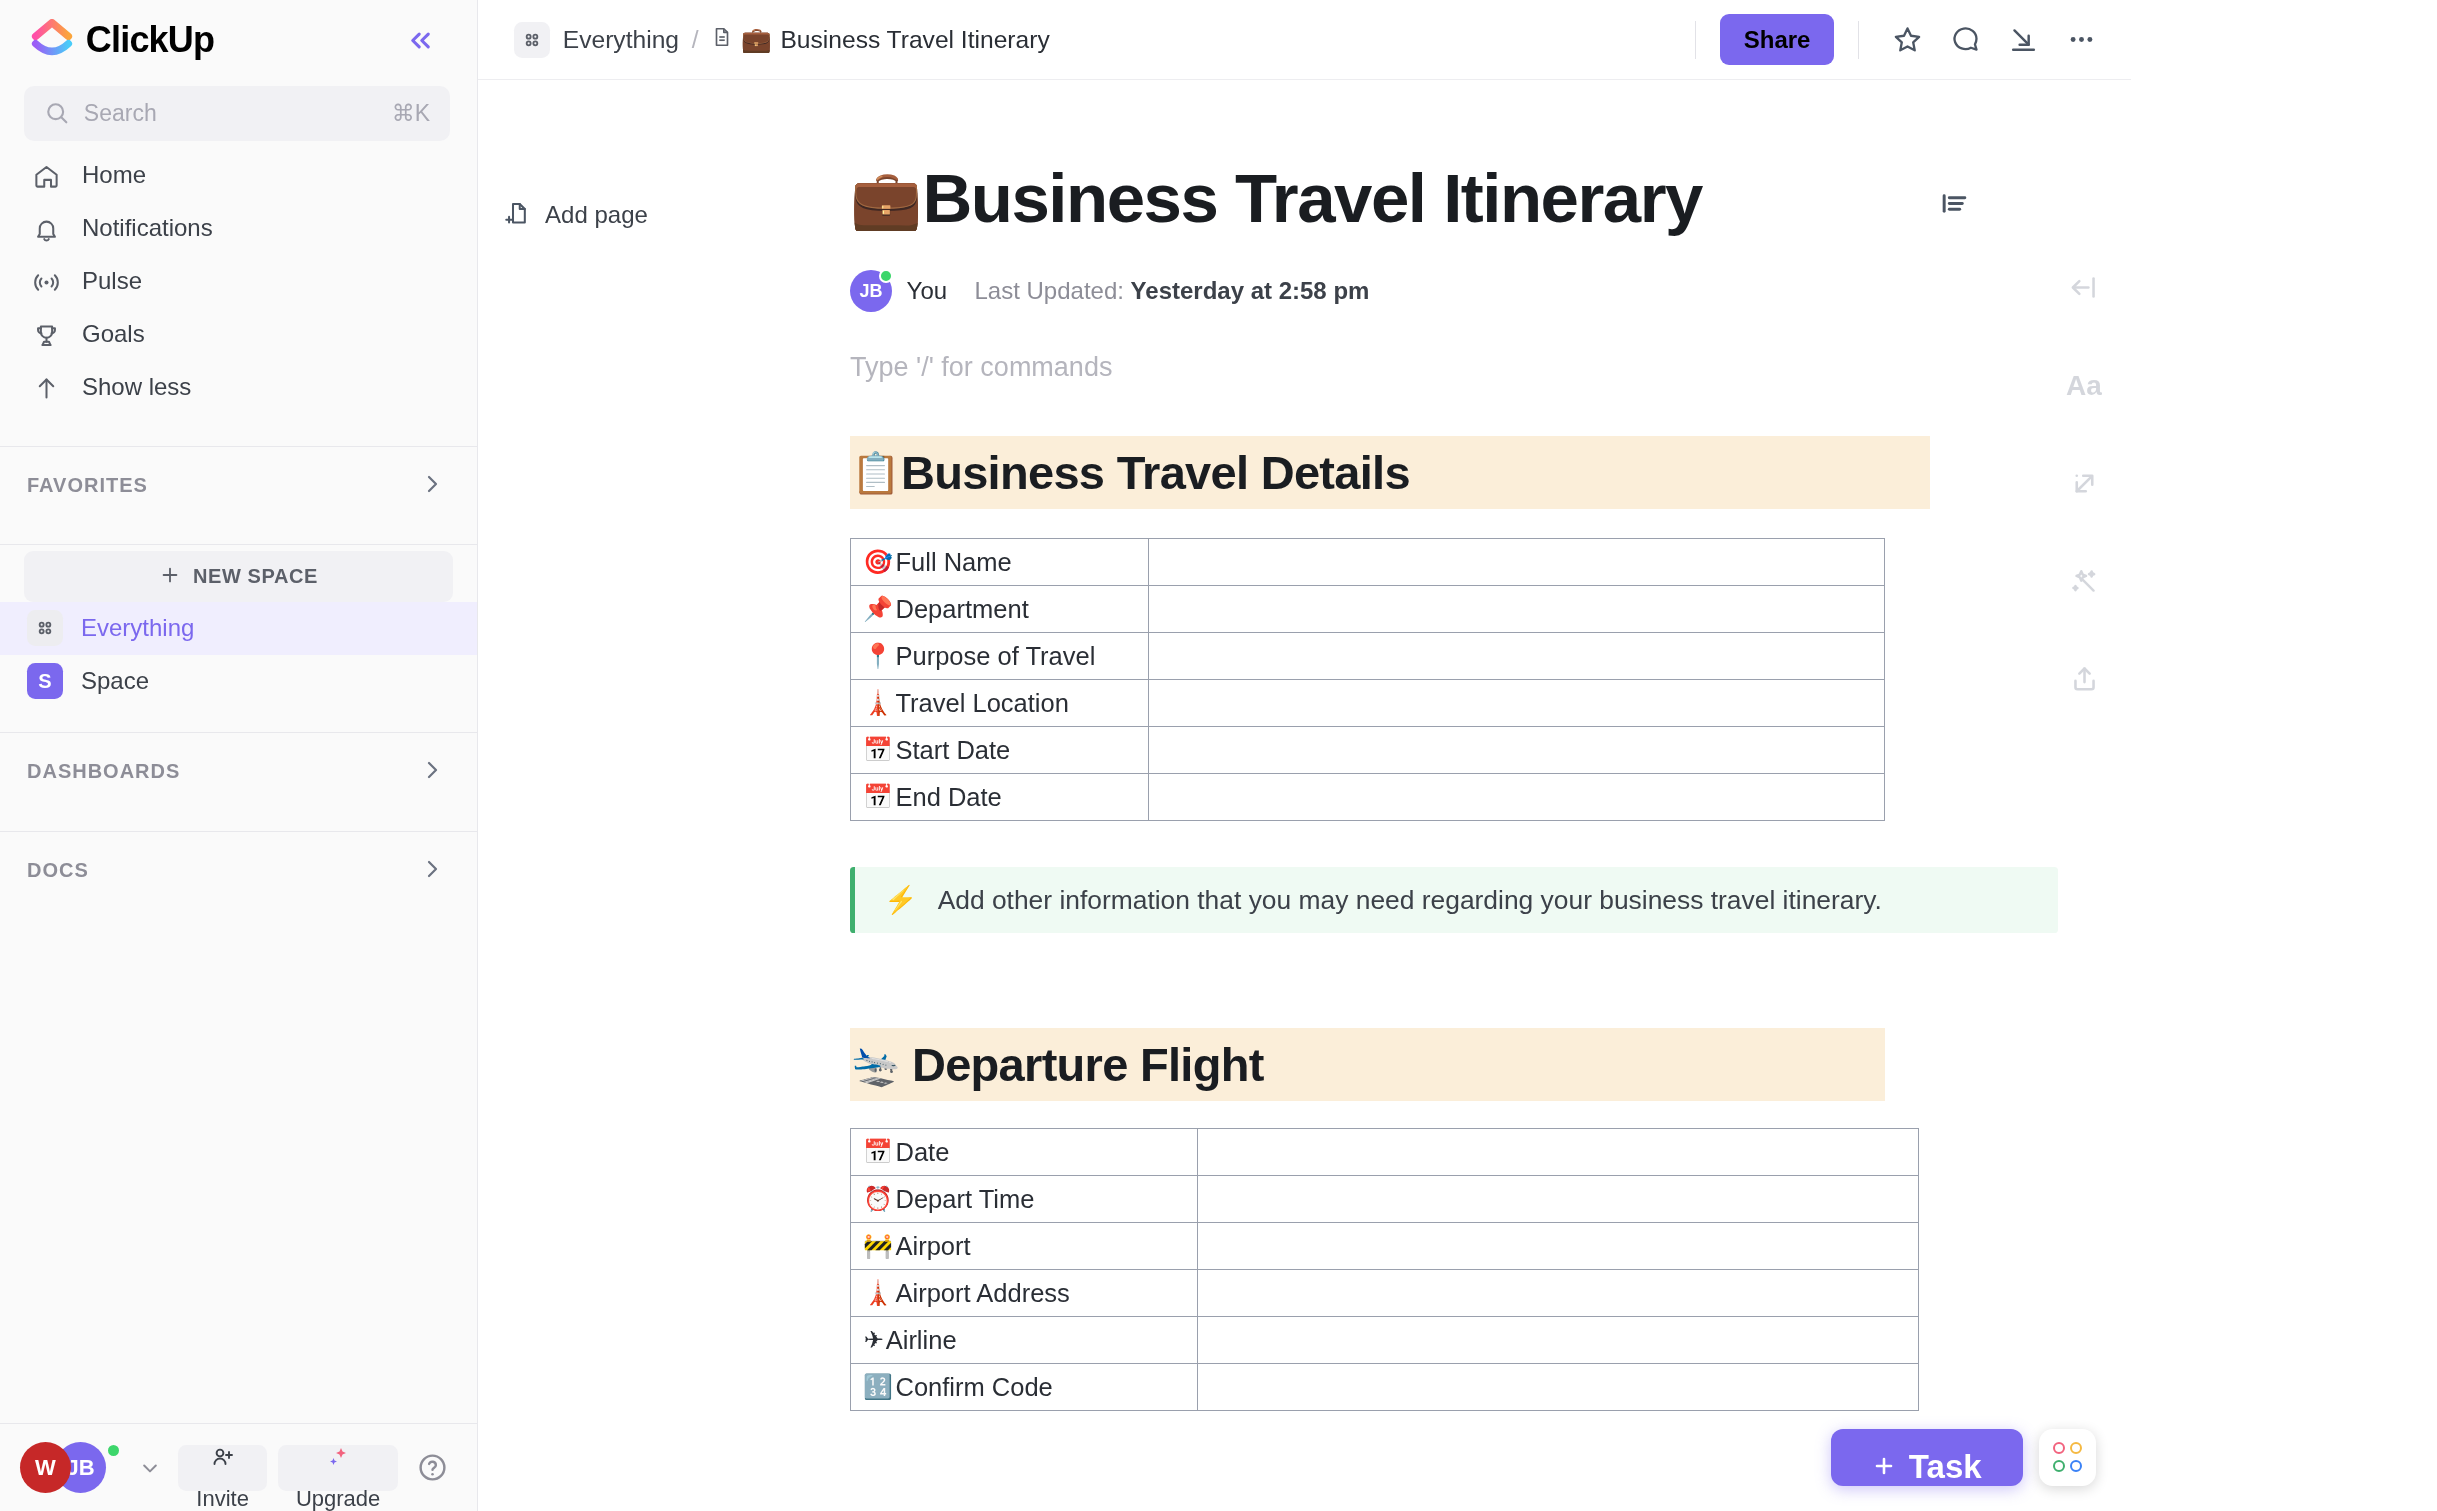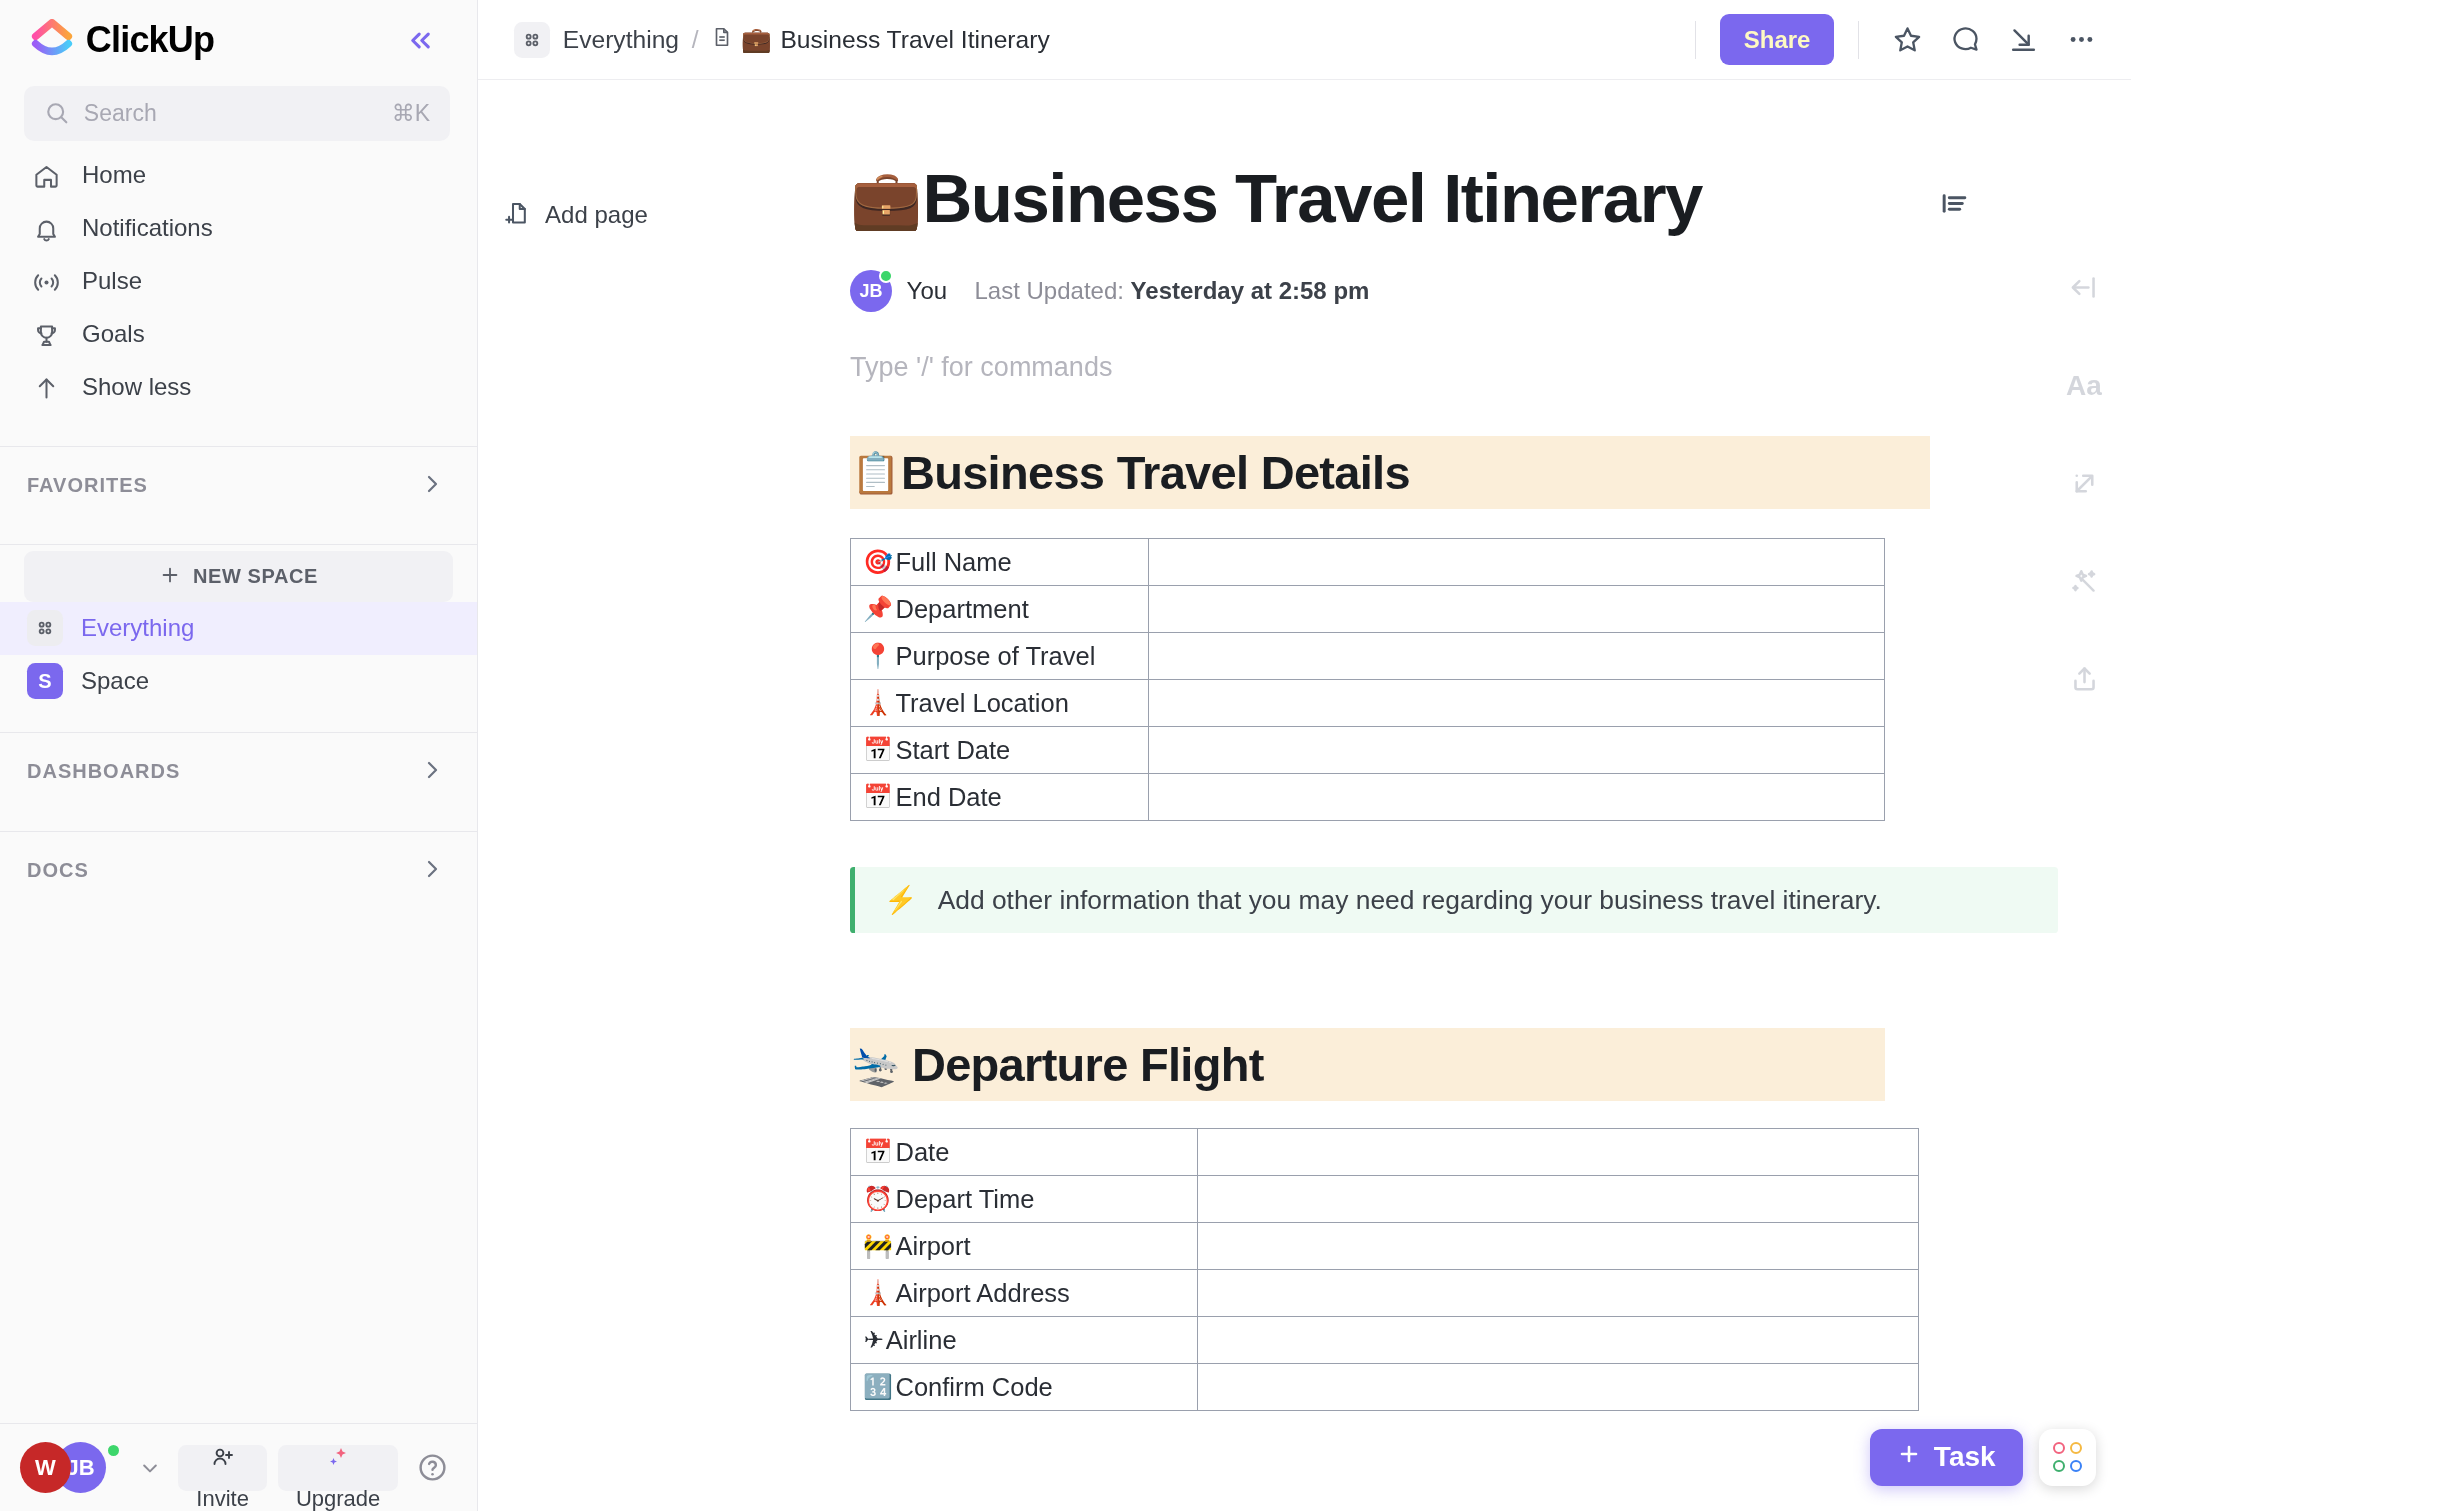--- a/index.html
+++ b/index.html
@@ -208,21 +208,21 @@
     display:flex; align-items:center; justify-content:center; flex:0 0 36px;
   }
   .crumb-link { font-size: 24.6px; color: #3c4149; cursor: pointer; }
   .crumb-sep { font-size: 24.6px; color: #b5b5bd; }
   .crumb-current { font-size: 24.6px; color: #2a2e35; cursor: pointer; display:flex; align-items:center; gap:8.2px; }
 
   .top-right { display: flex; align-items: center; gap: 9px; }
   .vline { width: 0.9px; height: 38px; background: #e2e2e7; margin: 0 14.6px; }
   .share-btn {
     background: #7b68ee;
-    color: #fef9c3;
+    color: #000000;
     font-size: 24px;
     font-weight: 600;
     border-radius: 9px;
     padding: 8px 24px;
     height: 51px;
     display: flex; align-items: center;
     cursor: pointer;
     border: none;
   }
   .icon-btn {
@@ -376,23 +376,23 @@
   .fab-row {
     position: absolute;
     right: 35px; bottom: 25.5px;
     display: flex; align-items: center; gap: 16.4px;
   }
   .fab-task {
     background: #7b68ee;
     color: #fff;
     height: 57px;
     border-radius: 12px;
-    display: flex; align-items: center; gap: 12.8px;
-    padding: 0 27px;
-    font-size: 28px;
+    display: flex; align-items: flex-end; gap: 12.8px;
+    padding: 0 41px;
+    font-size: 33px;
     font-weight: 600;
     cursor: pointer;
     box-shadow: 0 3.6px 14.6px rgba(123,104,238,0.38);
   }
   .fab-apps {
     width: 57px; height: 57px;
     background: #fff;
     border-radius: 13.7px;
     box-shadow: 0 2.7px 12.8px rgba(0,0,0,0.16);
     display: grid;

